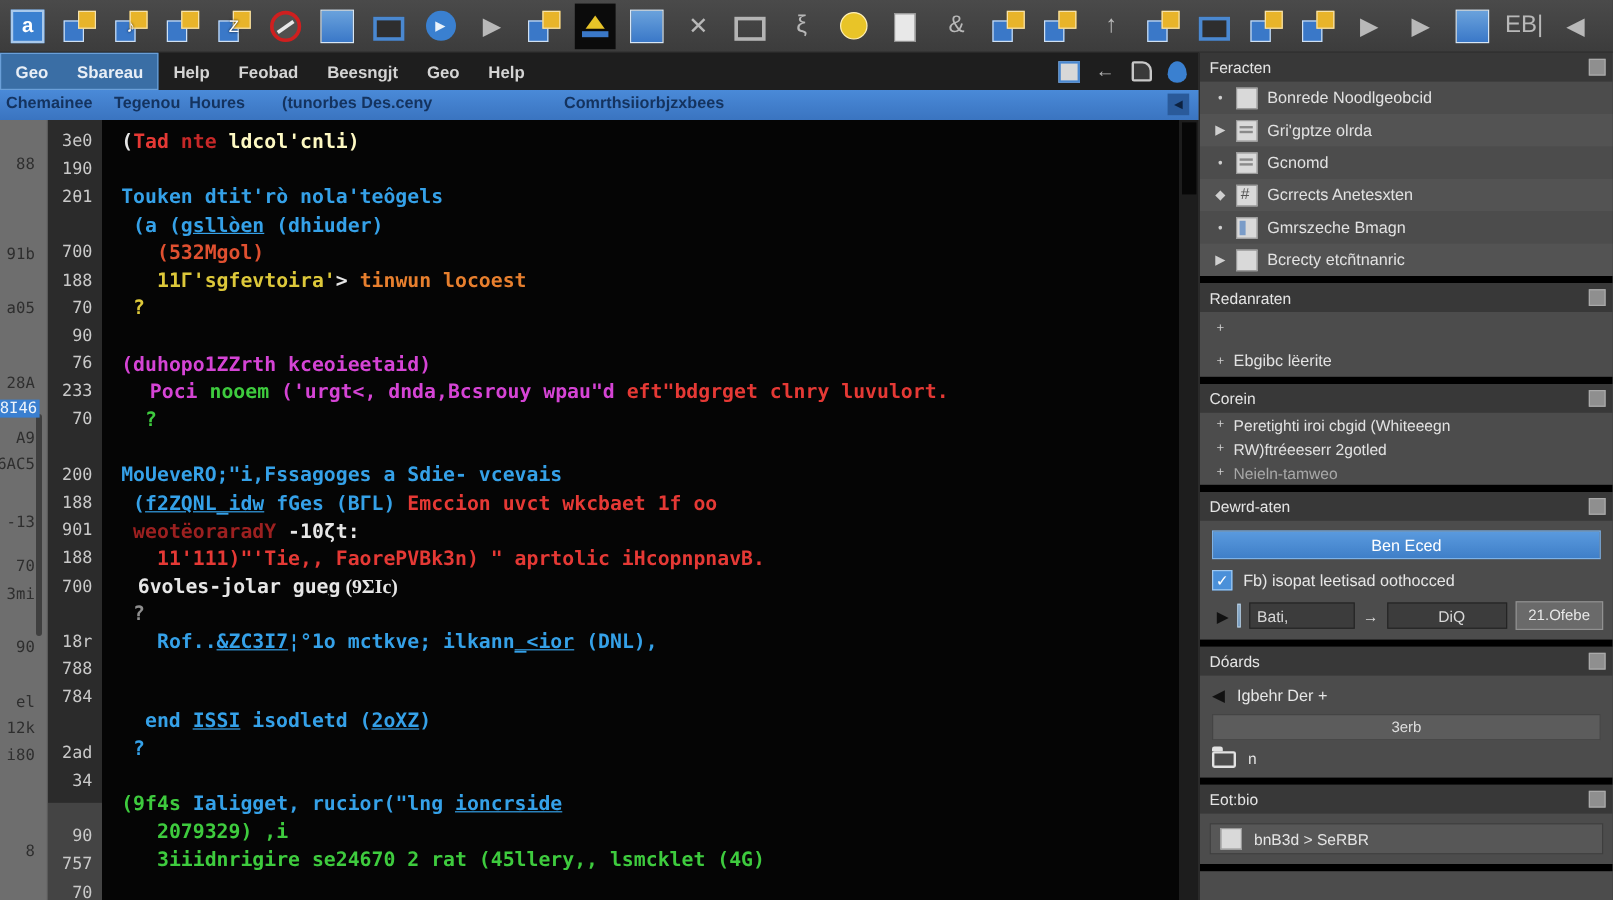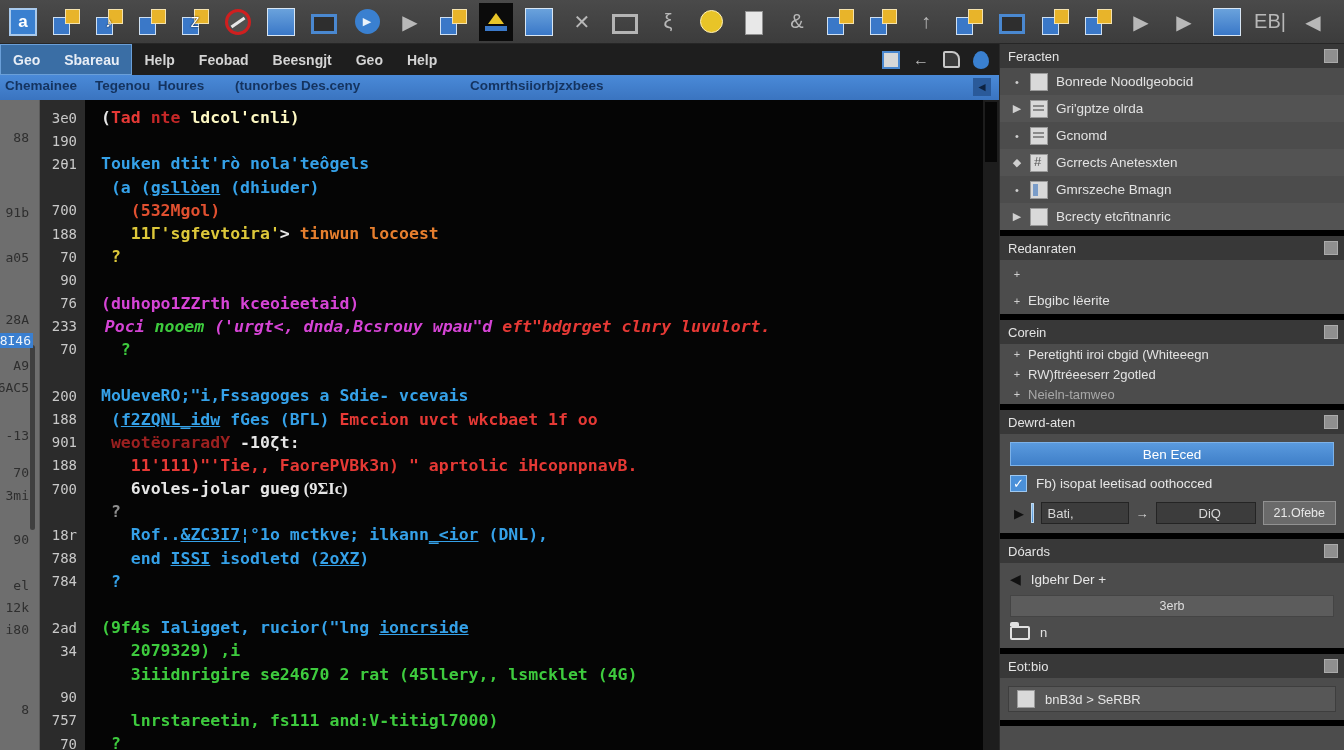--- a/index.html
+++ b/index.html
@@ -46,21 +46,21 @@
     background:linear-gradient(#4a8ad8,#3a74c0); display:flex; align-items:center; }
   .tab { color:#14335f; font-size:13.5px; font-weight:bold; white-space:pre; position:absolute; top:3px; }
   #tab-icon { position:absolute; right:8px; top:3px; width:18px; height:18px; background:#2a5a9a; color:#0d2240; font-size:12px; display:flex; align-items:center; justify-content:center; }
 
   
   #leftstrip { position:absolute; left:0; top:100px; width:40px; height:650px; background:#6e6e6e; border-right:1px solid #5a5a5a; }
   .stripnum { position:absolute; right:10px; color:#2e2e2e; font-family:"DejaVu Sans Mono", monospace; font-size:13px; }
   .stripnum.hl { background:#3a7fd0; color:#eef4fb; padding:0 2px; right:6px; }
   #strip-scroll { position:absolute; left:30px; top:245px; width:5px; height:185px; background:#3f3f3f; border-radius:3px; }
 
-  #gutter { position:absolute; left:40px; top:100px; width:45px; height:650px; background:#2b2b2b; }
+  #gutter { position:absolute; left:40px; top:100px; width:45px; height:569px; background:#2b2b2b; }
   #code { position:absolute; left:85px; top:100px; width:898px; height:650px; background:#050505; overflow:hidden; }
   .crow { height:23.2px; display:flex; align-items:center; }
   .gnum { height:23.2px; display:flex; align-items:center; justify-content:flex-end; padding-right:8px;
     color:#c9c9c9; font-family:"DejaVu Sans Mono", monospace; font-size:14px; }
   .cseg { font-family:"DejaVu Sans Mono", monospace; font-size:16.5px; font-weight:bold; white-space:pre; }
   #gutter, #code { padding-top:6px; }
 
   #vscroll { position:absolute; left:983px; top:100px; width:16px; height:650px; background:#1d1d1d; }
   #vthumb { position:absolute; left:2px; top:2px; width:12px; height:60px; background:#070707; }
 
@@ -346,21 +346,21 @@
         <span class="cseg" style="color: rgb(230, 230, 230);">&gt; </span>
         <span class="cseg" style="color: rgb(231, 127, 46);">tinwun locoest</span>
       </div>
       <div class="crow" style="padding-left: 16px;">
         <span class="cseg" style="color: rgb(221, 200, 58);"> ?</span>
       </div>
       <div class="crow" style="padding-left: 16px;"></div>
       <div class="crow" style="padding-left: 16px;">
         <span class="cseg" style="color: rgb(213, 68, 213);">(duhopo1ZZrth kceoieetaid)</span>
       </div>
-      <div class="crow" style="padding-left: 0; font-style: italic;">
+      <div class="crow" style="padding-left: 20px;">
         <span class="cseg" style="color: rgb(213, 68, 213);">  Poci </span>
         <span class="cseg" style="color: rgb(62, 203, 62);">nooem </span>
         <span class="cseg" style="color: rgb(213, 68, 213);">('urgt&lt;, dnda,Bcsrouy wpau"d </span>
         <span class="cseg" style="color: rgb(229, 57, 53);">eft"bdgrget clnry luvulort.</span>
       </div>
       <div class="crow" style="padding-left: 16px;">
         <span class="cseg" style="color: rgb(62, 203, 62);">  ?</span>
       </div>
       <div class="crow" style="padding-left: 16px;"></div>
       <div class="crow" style="padding-left: 16px;">
@@ -372,36 +372,36 @@
         <span class="cseg" style="color: rgb(53, 161, 232);"> fGes (BΓL) </span>
         <span class="cseg" style="color: rgb(229, 57, 53);">Emccion uvct wkcbaet 1f oo</span>
       </div>
       <div class="crow" style="padding-left: 16px;">
         <span class="cseg" style="color: rgb(156, 32, 32);"> weotëoraradY </span>
         <span class="cseg" style="color: rgb(230, 230, 230);">-10ζt:</span>
       </div>
       <div class="crow" style="padding-left: 16px;">
         <span class="cseg" style="color: rgb(229, 57, 53);">   11'111)"'Tie,, FaorePVBk3n) " aprtolic iHcopnpnavB.</span>
       </div>
-      <div class="crow" style="padding-left: 16px;">
+      <div class="crow" style="">
         <span class="cseg" style="color: rgb(230, 230, 230);">   6voles-jolar gue</span>
         <span class="cseg" style="color: rgb(230, 230, 230); text-decoration: underline;">g</span>
         <span class="cseg" style="color: rgb(230, 230, 230); font-family: Liberation Serif, serif;"> (9ΣΙc)</span>
       </div>
       <div class="crow" style="padding-left: 16px;">
         <span class="cseg" style="color: rgb(143, 143, 143);"> ?</span>
       </div>
       <div class="crow" style="padding-left: 16px;">
         <span class="cseg" style="color: rgb(53, 161, 232);">   Rof..</span>
         <span class="cseg" style="color: rgb(53, 161, 232); text-decoration: underline;">&amp;ZC3I7</span>
         <span class="cseg" style="color: rgb(53, 161, 232);">¦°1o mctkve; ilkann</span>
         <span class="cseg" style="color: rgb(53, 161, 232); text-decoration: underline;">_&lt;ior</span>
         <span class="cseg" style="color: rgb(53, 161, 232);"> (DNL),</span>
       </div>
-      <div class="crow" style="padding-left: 16px;">
+      <div class="crow" style="padding-left: 6px; margin-top: 42px;">
         <span class="cseg" style="color: rgb(53, 161, 232);">   end </span>
         <span class="cseg" style="color: rgb(53, 161, 232); text-decoration: underline;">ISSI</span>
         <span class="cseg" style="color: rgb(53, 161, 232);"> isodletd (</span>
         <span class="cseg" style="color: rgb(53, 161, 232); text-decoration: underline;">2oXZ</span>
         <span class="cseg" style="color: rgb(53, 161, 232);">)</span>
       </div>
       <div class="crow" style="padding-left: 16px;">
         <span class="cseg" style="color: rgb(53, 161, 232);"> ?</span>
       </div>
       <div class="crow" style="padding-left: 16px;"></div>

